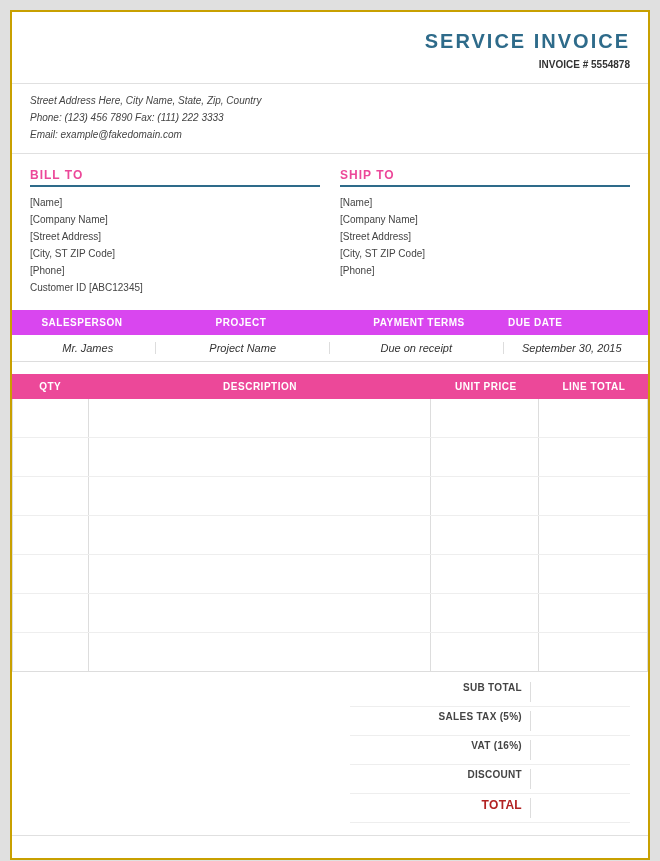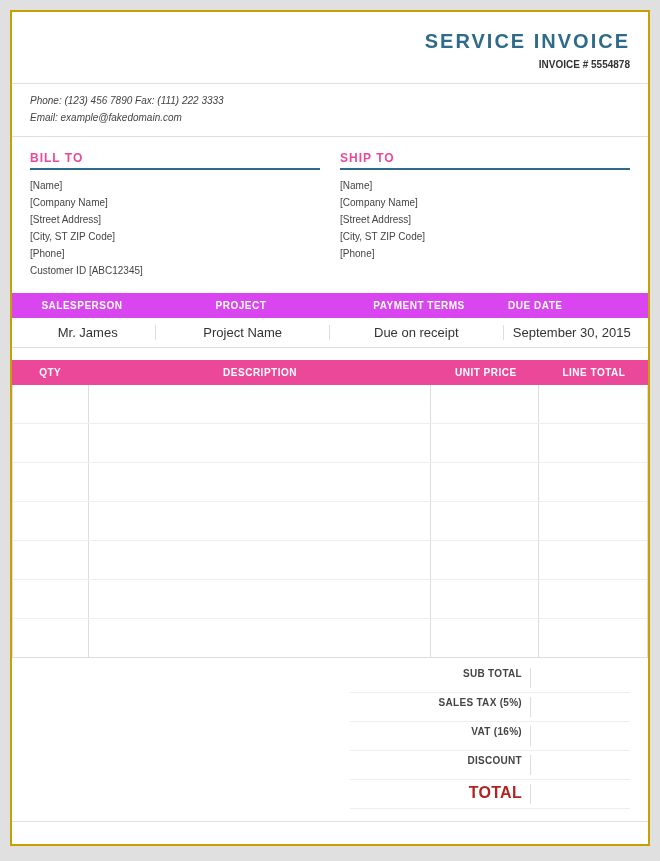--- a/index.html
+++ b/index.html
@@ -99,21 +99,22 @@
     .th-salesperson { width: 22%; text-align: center; }
     .th-project { width: 28%; text-align: center; }
     .th-payment { width: 28%; text-align: center; }
     .th-duedate { width: 22%; text-align: left; }
 
     .table-data-row {
       display: flex;
       background: #fff;
       border-bottom: 1px solid #ddd;
       padding: 7px 8px;
-      font-size: 13px;
+      font-size: 11px;
+      font-style: italic;
     }
     .td-salesperson { width: 22%; text-align: center; border-right: 1px solid #ddd; }
     .td-project { width: 28%; text-align: center; border-right: 1px solid #ddd; }
     .td-payment { width: 28%; text-align: center; border-right: 1px solid #ddd; }
     .td-duedate { width: 22%; text-align: center; }
 
     .items-header-row {
       display: flex;
       background: #ec4899;
       color: #fff;
@@ -168,21 +169,21 @@
       letter-spacing: 0.3px;
     }
     .total-value {
       width: 100px;
       border-left: 1px solid #ddd;
       min-height: 20px;
       background: #fff;
     }
     .total-row.grand-total .total-label {
       color: #b22222;
-      font-size: 16px;
+      font-size: 12px;
     }
 
     .footer {
       text-align: center;
       padding: 12px 10px 10px 10px;
       border-top: 1px solid #e0e0e0;
       margin-top: 8px;
     }
   </style>
 </head>
@@ -195,20 +196,21 @@
     </div>
     <div class="invoice-title-block">
       <div class="invoice-title">SERVICE  INVOICE</div>
       <div class="invoice-meta">
         <span>INVOICE #</span> <span>5554878</span>
       </div>
     </div>
   </div>
 
   <div class="contact-info">
+    <div>Street Address Here, City Name, State, Zip, Country</div>
     <div>Phone: (123) 456 7890 Fax:  (111) 222 3333</div>
     <div>Email: example@fakedomain.com</div>
   </div>
 
   <div class="bill-ship-section">
     <div class="bill-block">
       <div class="section-title">BILL TO</div>
       <div class="address-line">[Name]</div>
       <div class="address-line">[Company Name]</div>
       <div class="address-line">[Street Address]</div>

